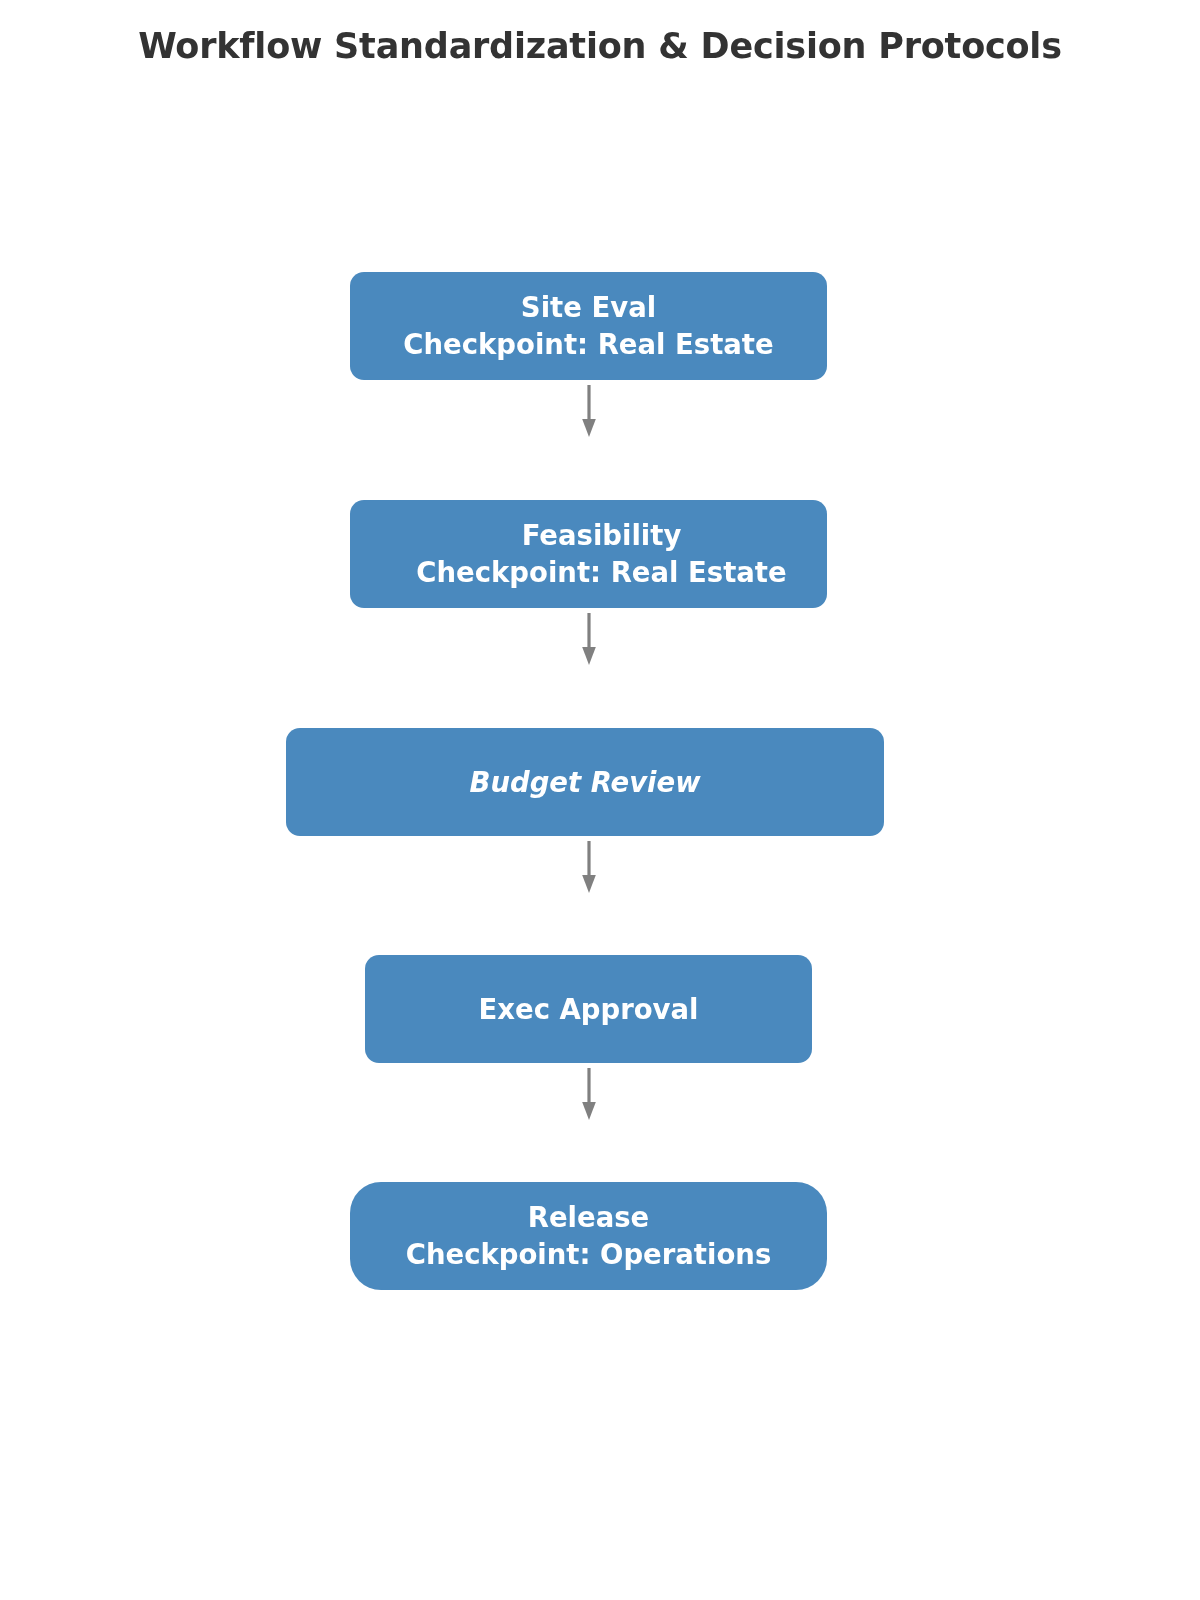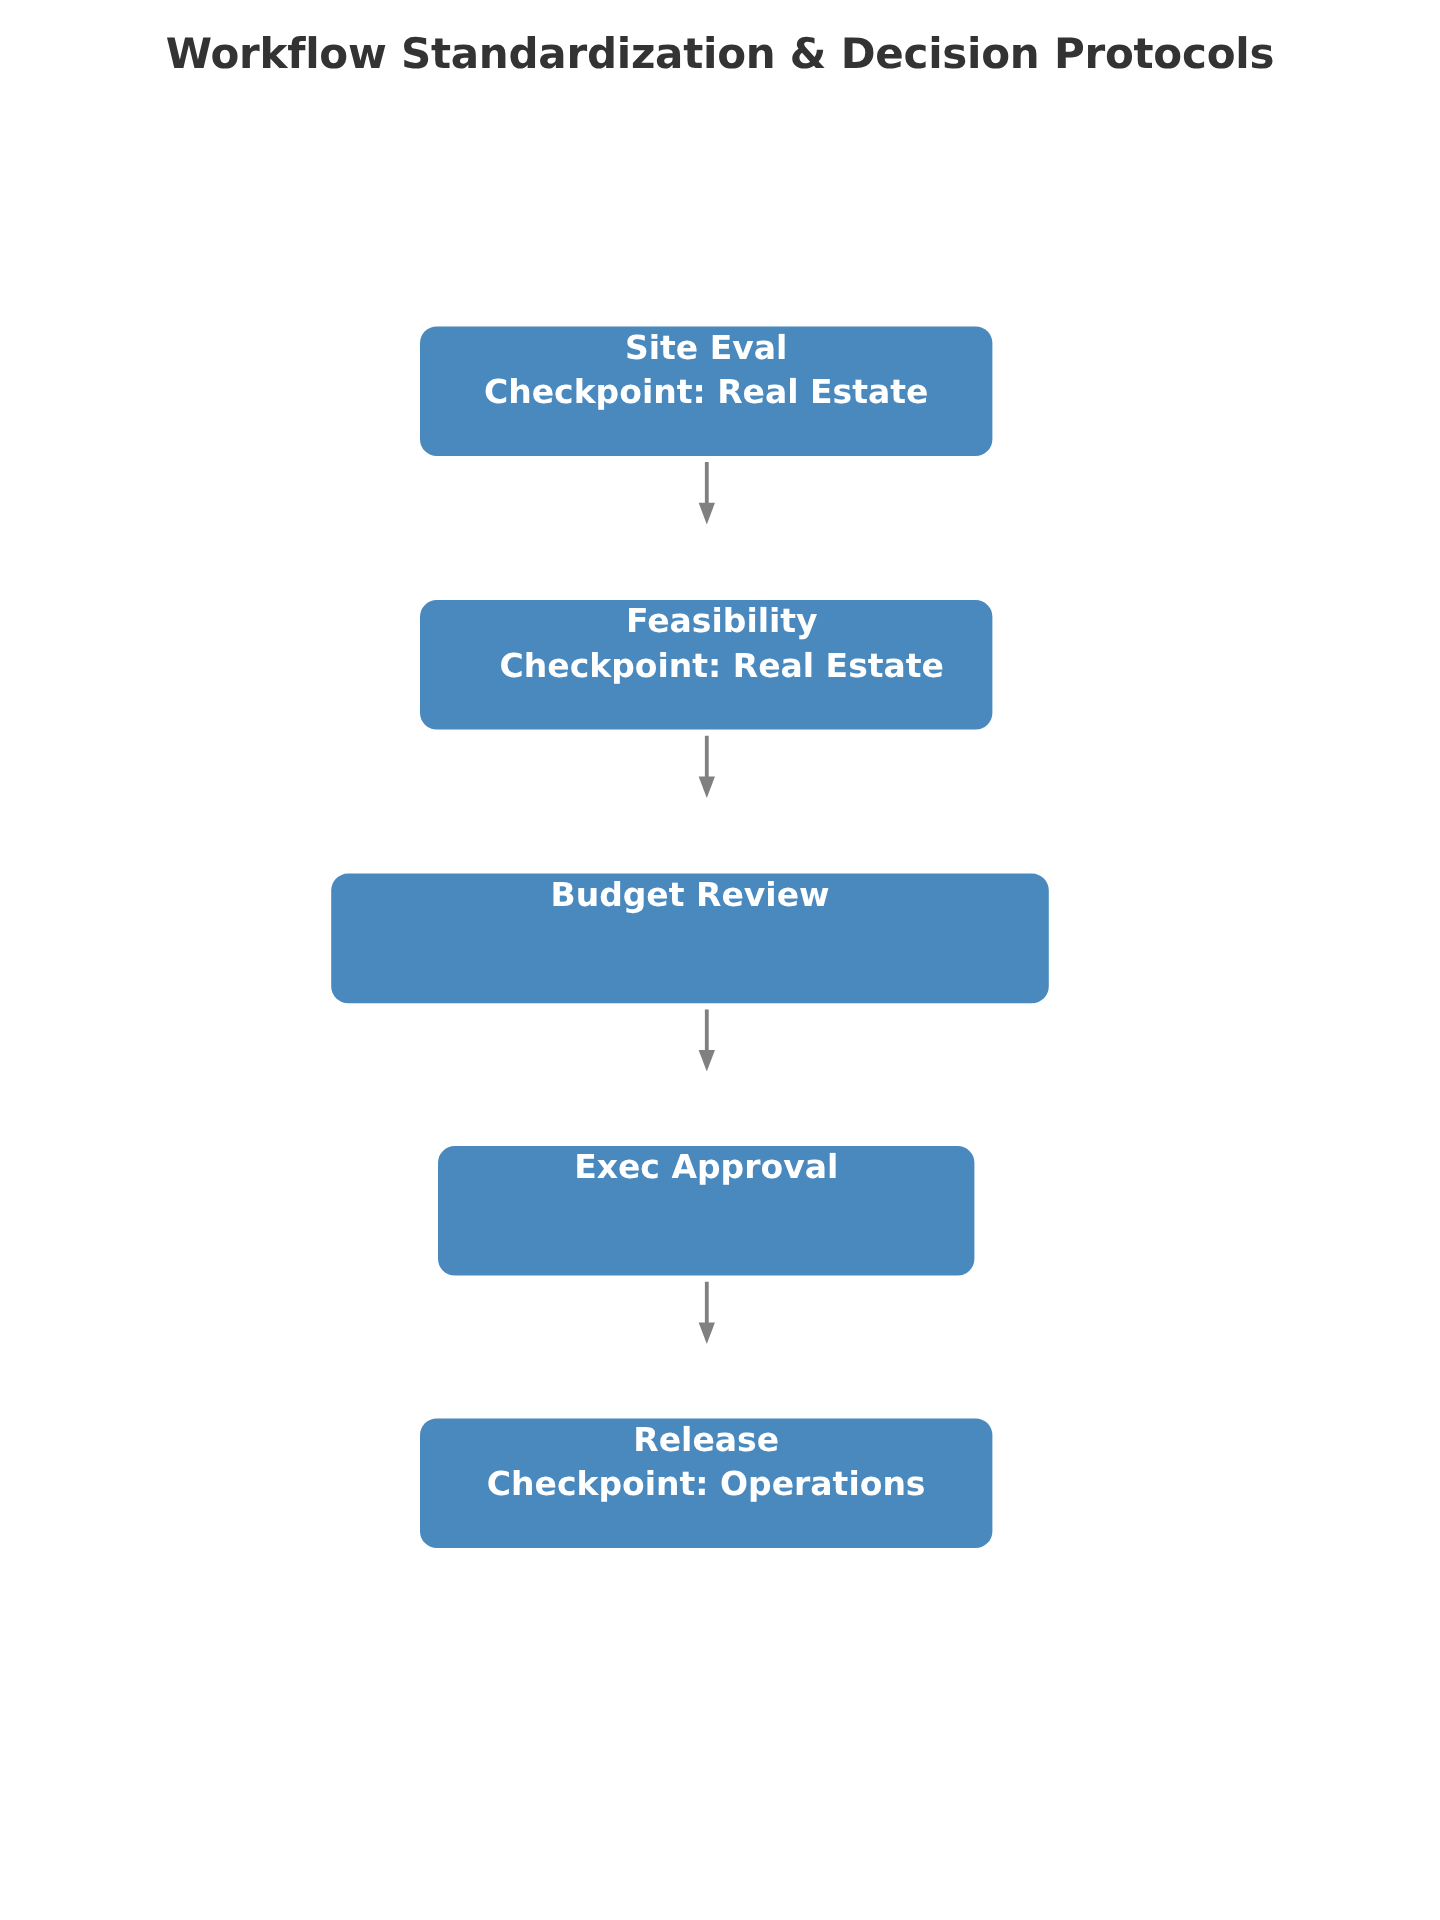--- a/index.html
+++ b/index.html
@@ -40,37 +40,38 @@
 
   .flow-node {
     position: absolute;
     box-sizing: border-box;
     background: #4a89be;
     border-radius: 14px;
     color: #ffffff;
     display: flex;
     flex-direction: column;
     align-items: center;
+    justify-content: center;
     text-align: center;
     font-weight: bold;
     font-size: 27.5px;
     line-height: 37px;
     padding: 0 10px;
   }
   .flow-node .node-line {
     display: block;
     white-space: nowrap;
   }
 
   
   #node-0 { left: 350px; top: 272px;  width: 477px; height: 108px; }
   #node-1 { left: 350px; top: 500px;  width: 477px; height: 108px; padding-left: 36px; }
-  #node-2 { left: 276px; top: 728px;  width: 598px; height: 108px; }
+  #node-2 { left: 286px; top: 728px;  width: 598px; height: 108px; font-style: italic; }
   #node-3 { left: 365px; top: 955px;  width: 447px; height: 108px; }
-  #node-4 { left: 350px; top: 1182px; width: 477px; height: 108px; }
+  #node-4 { left: 350px; top: 1182px; width: 477px; height: 108px; border-radius: 31px; }
 
   .flow-arrow {
     position: absolute;
     width: 30px;
     left: 574px;
   }
   #arrow-0 { top: 385px; height: 110px; }
   #arrow-1 { top: 613px; height: 110px; }
   #arrow-2 { top: 841px; height: 109px; }
   #arrow-3 { top: 1068px; height: 109px; }

